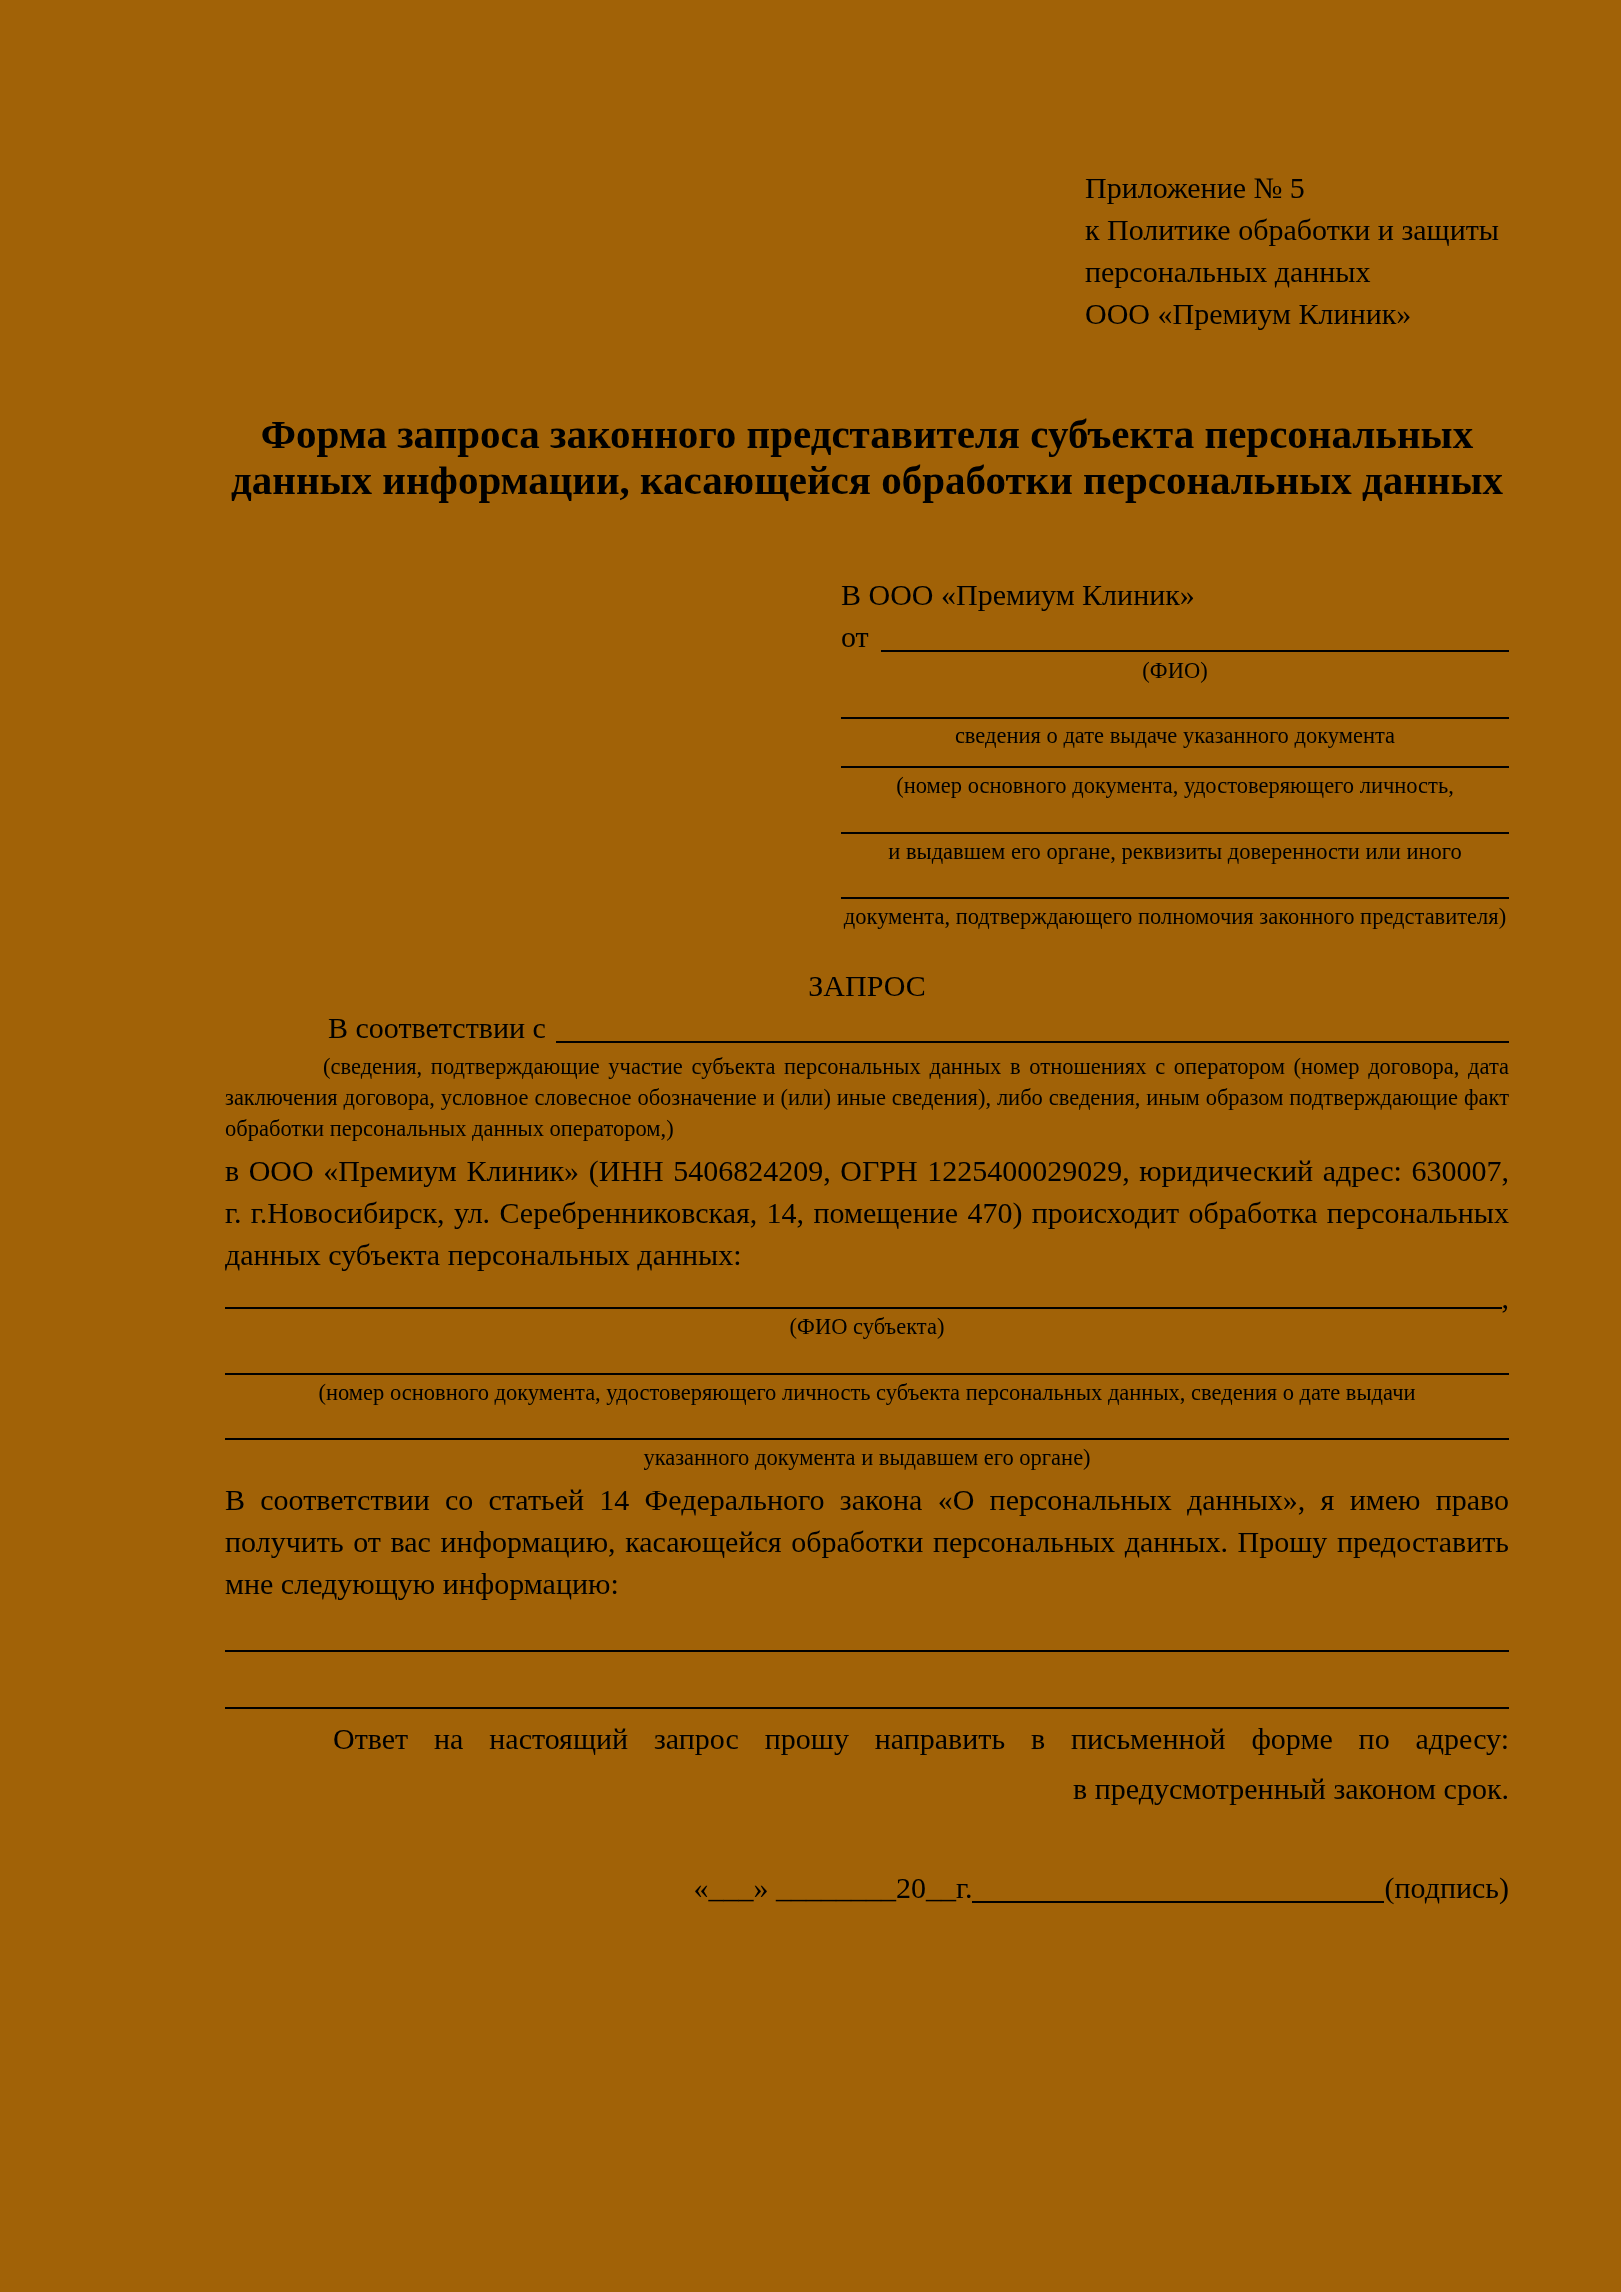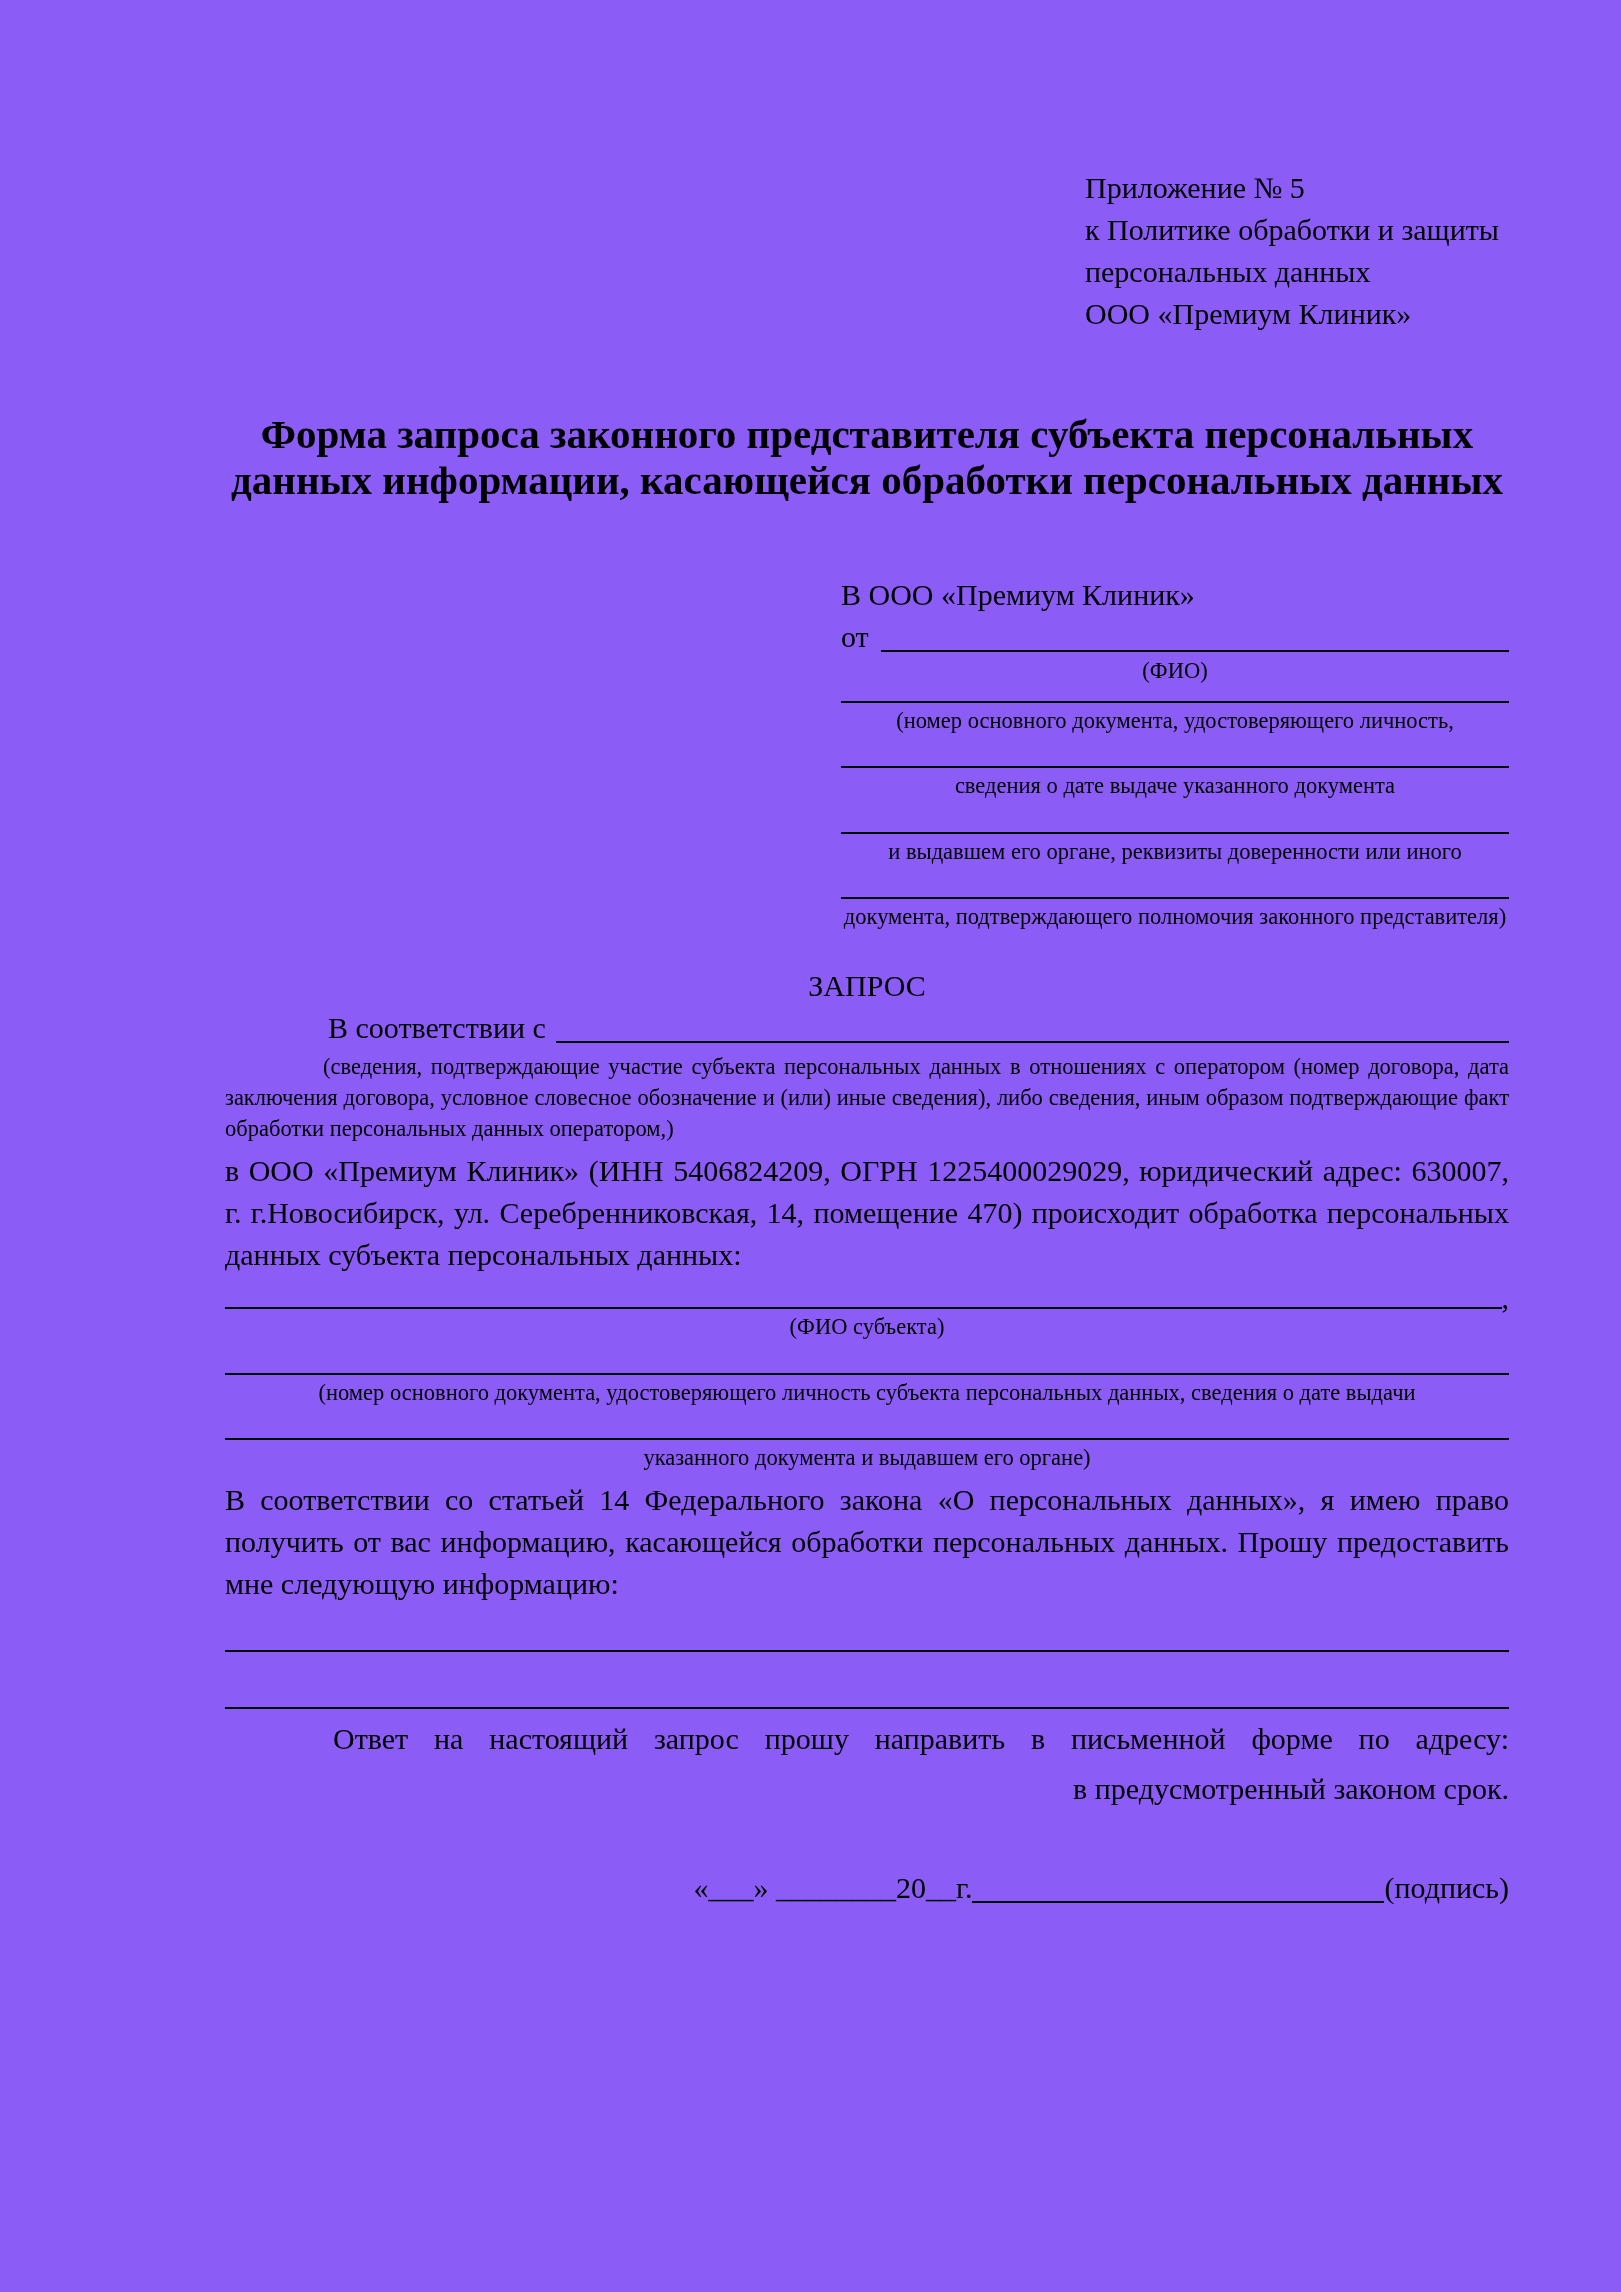--- a/index.html
+++ b/index.html
@@ -1,17 +1,17 @@
 <!DOCTYPE html>
 <html lang="ru"><head>
 <meta charset="utf-8">
 <style>
   html,body{margin:0;padding:0;background:#ffffff;}
   .page{
-    width:1621px;height:2293px;background:#8b5cf6;color:#000;
+    width:1621px;height:2293px;background:#a16207;color:#000;
     font-family:"Liberation Serif","DejaVu Serif",serif;
     font-size:30px;line-height:42px;
     box-sizing:border-box;position:relative;
     padding:167px 112px 16px 225px;
   }
   
   .header-block{margin-left:860px;line-height:42px;}
   
   .doc-title{
     font-weight:bold;font-size:41px;line-height:46px;
@@ -70,27 +70,27 @@
   <h1 class="doc-title">Форма запроса законного представителя субъекта персональных данных информации, касающейся обработки персональных данных</h1>
 
   <div class="addressee">
     <div>В ООО «Премиум Клиник»</div>
     <div class="from-row">
       <span class="from-label">от</span>
       <span class="blank-grow"></span>
     </div>
     <div class="cap">(ФИО)</div>
 
+    <div class="fgroup">
+      <div class="fline"></div>
+      <div class="cap">сведения о дате выдаче указанного документа</div>
+    </div>
     <div class="fgroup fgroup-first">
       <div class="fline"></div>
       <div class="cap">(номер основного документа, удостоверяющего личность,</div>
-    </div>
-    <div class="fgroup">
-      <div class="fline"></div>
-      <div class="cap">сведения о дате выдаче указанного документа</div>
     </div>
     <div class="fgroup">
       <div class="fline"></div>
       <div class="cap">и выдавшем его органе, реквизиты доверенности или иного</div>
     </div>
     <div class="fgroup">
       <div class="fline"></div>
       <div class="cap">документа, подтверждающего полномочия законного представителя)</div>
     </div>
   </div>

